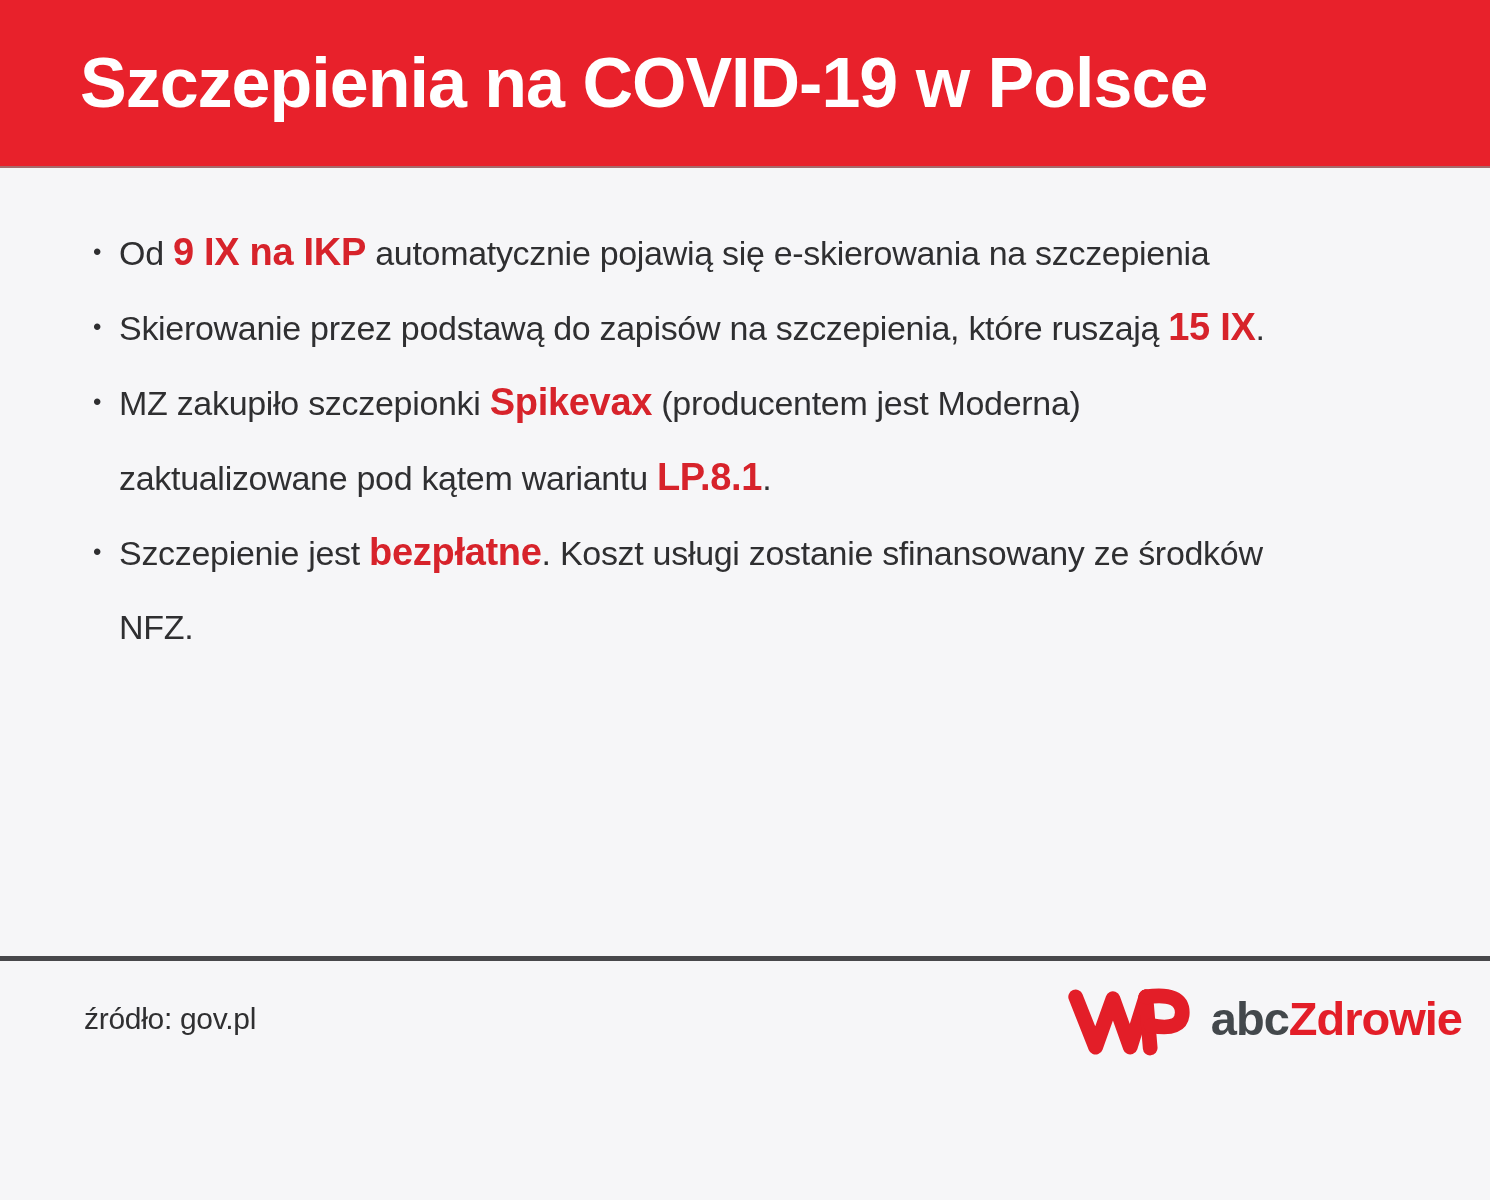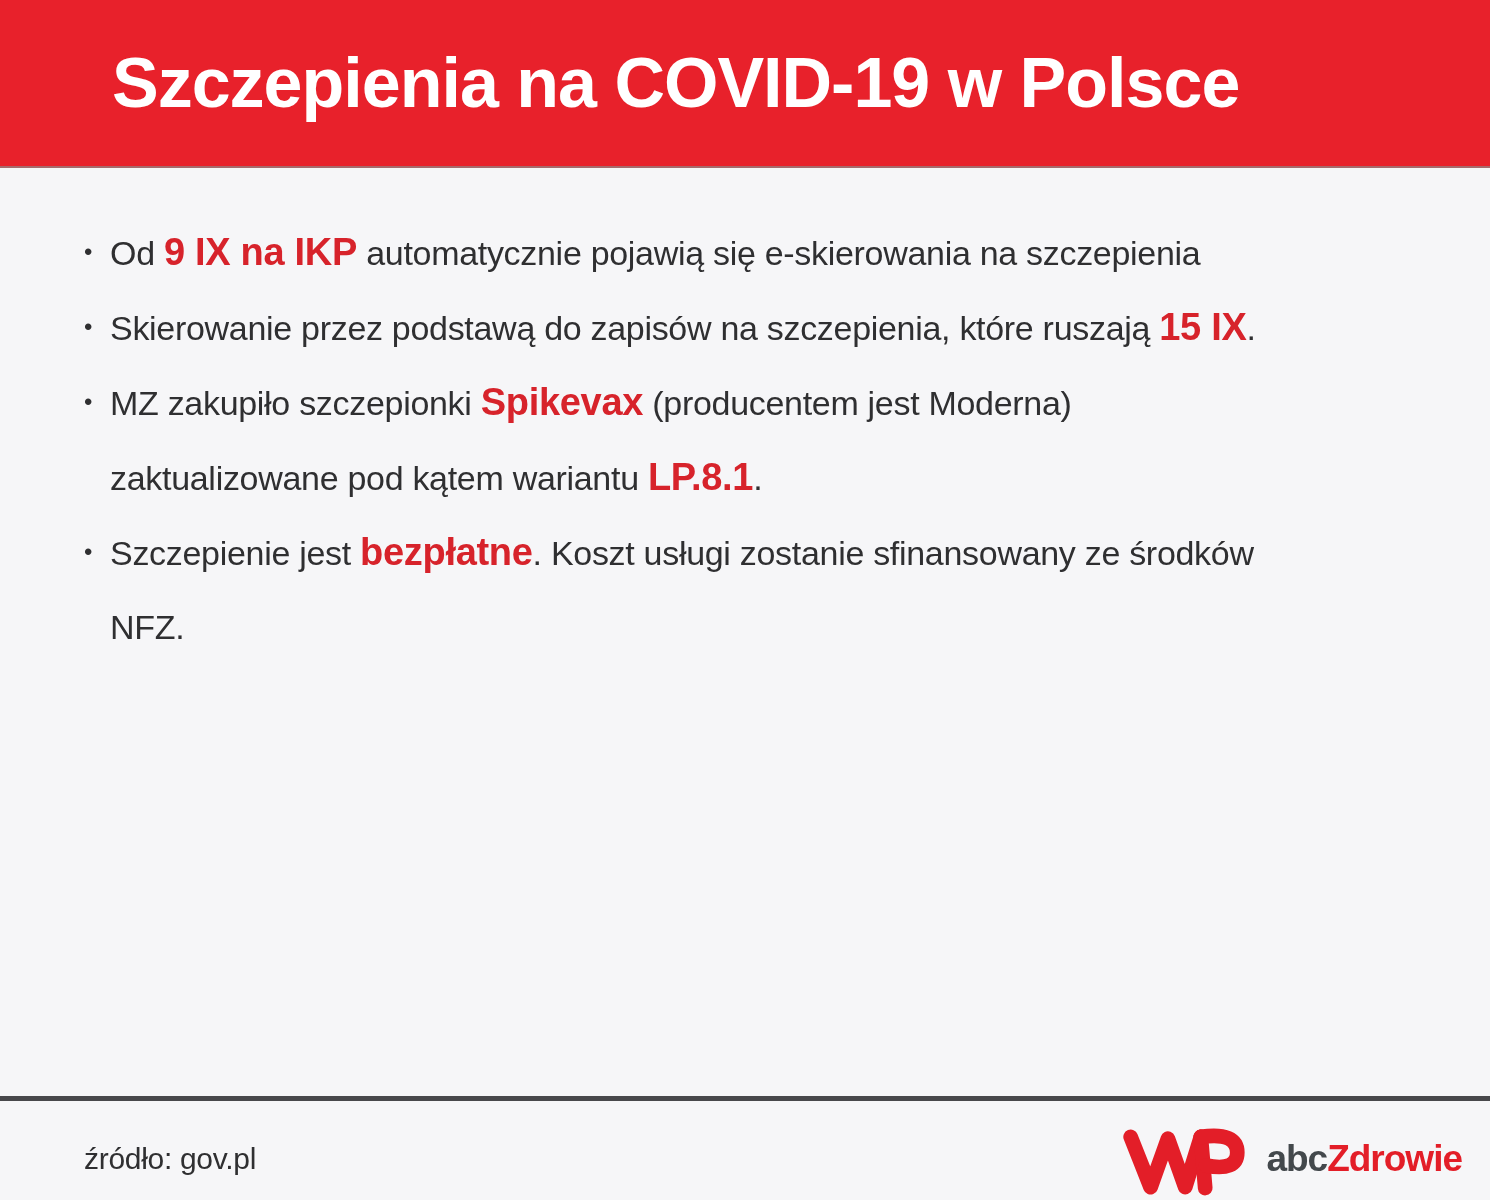--- a/index.html
+++ b/index.html
@@ -25,25 +25,25 @@
   .header{
     height:166px;flex:none;
     background:var(--header-bg);
     border-bottom:2px solid #a76a6c;
     display:flex;align-items:center;
   }
   .header h1{
     color:var(--header-text);
     font-size:70px;font-weight:bold;
     letter-spacing:-1px;
-    padding-left:112px;
+    padding-left:80px;
     white-space:nowrap;
   }
   
-  .content{height:928px;flex:none;overflow:hidden;}
+  .content{height:788px;flex:none;overflow:hidden;margin-left:9px;}
   .bullets{
     list-style:none;
     padding:47px 40px 0 84px;
     font-size:34px;line-height:74px;
     color:var(--text);
     letter-spacing:-0.3px;
   }
   .bullet-item{position:relative;padding-left:26px;}
   .bullet-item::before{
     content:"\2022";
@@ -60,21 +60,21 @@
   .footer{
     height:99px;flex:none;
     border-top:5px solid var(--divider);
     background:var(--bg);
     display:flex;align-items:center;justify-content:space-between;
     padding:8px 28px 0 84px;
   }
   .source{font-size:30px;color:var(--text);letter-spacing:-0.3px;}
   .brand{display:flex;align-items:center;gap:14px;}
   .wp-mark{width:130px;height:84px;flex:none;}
-  .brand-text{font-size:37px;font-weight:bold;letter-spacing:-1px;white-space:nowrap;}
+  .brand-text{font-size:47px;font-weight:bold;letter-spacing:-1px;white-space:nowrap;}
   .brand-abc{color:var(--brand-dark);}
   .brand-zdrowie{color:var(--brand-red);}
 </style>
 </head>
 <body>
 
 <div class="page">
 
   <header class="header">
     <h1>Szczepienia na COVID-19 w Polsce</h1>

